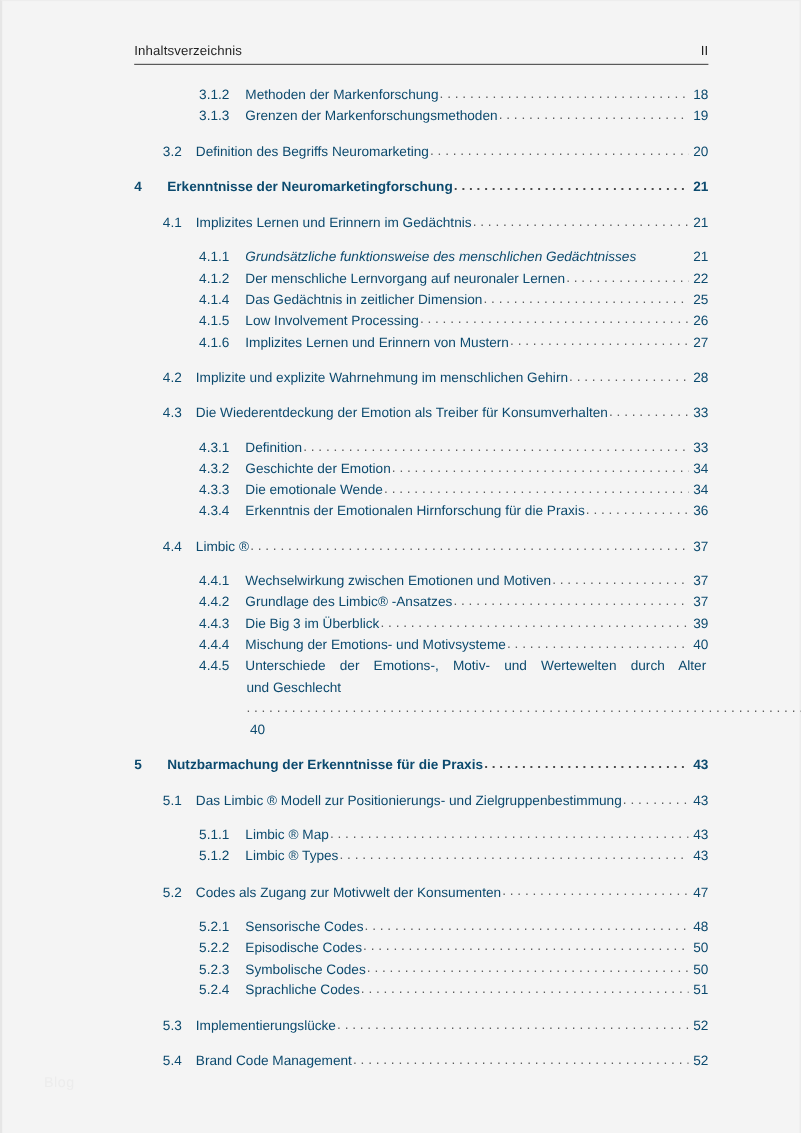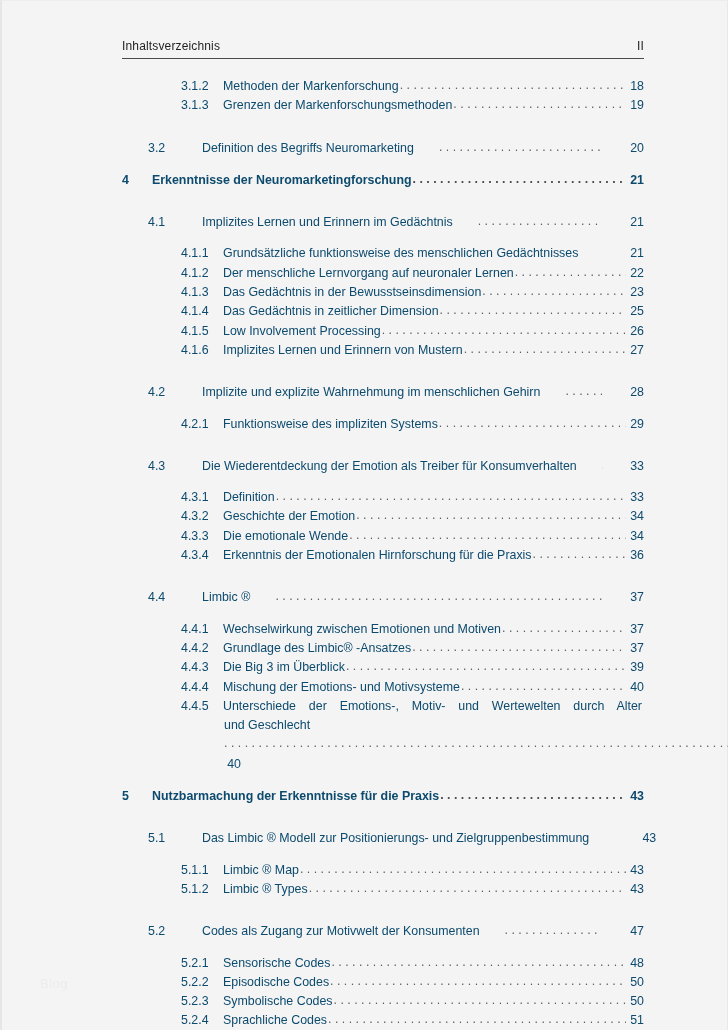--- a/index.html
+++ b/index.html
@@ -90,28 +90,28 @@
     flex: 0 0 auto;
     text-align: right;
     min-width: 17px;
   }
 
   
   .lvl1 { margin-top: 13px; font-weight: bold; }
   .lvl1 .toc-num { width: 30px; }
   .lvl1 .toc-leader { color: #4a4a4a; letter-spacing: 0.6px; }
 
-  .lvl2 { margin-top: 23px; gap: 24px; }
+  .lvl2 { margin-top: 13px; }
   .lvl2 .toc-num { width: 30px; margin-left: 26px; }
 
   .lvl3 { margin-top: 0px; }
   .lvl3 .toc-num { width: 42px; margin-left: 59px; }
 
   .lvl3.first-of-group { margin-top: 12px; }
-  .toc-entry.no-leader .toc-label { flex: 1 1 auto; }
+  .toc-entry.no-leader .toc-label { flex: 1 1 auto; font-style: italic; }
 
   
   .toc-entry.wrapped {
     display: block;
     white-space: normal;
   }
   .toc-entry.wrapped .wrap-first {
     display: flex;
     align-items: baseline;
   }
@@ -194,26 +194,20 @@
           <span class="toc-label">Grundsätzliche funktionsweise des menschlichen Gedächtnisses</span>
           <span class="toc-page">21</span>
         </div>
         <div class="toc-entry lvl3">
           <span class="toc-num">4.1.2</span>
           <span class="toc-label">Der menschliche Lernvorgang auf neuronaler Lernen</span>
           <span class="toc-leader"></span>
           <span class="toc-page">22</span>
         </div>
         <div class="toc-entry lvl3">
-          <span class="toc-num">4.1.3</span>
-          <span class="toc-label">Das Gedächtnis in der Bewusstseinsdimension</span>
-          <span class="toc-leader"></span>
-          <span class="toc-page">23</span>
-        </div>
-        <div class="toc-entry lvl3">
           <span class="toc-num">4.1.4</span>
           <span class="toc-label">Das Gedächtnis in zeitlicher Dimension</span>
           <span class="toc-leader"></span>
           <span class="toc-page">25</span>
         </div>
         <div class="toc-entry lvl3">
           <span class="toc-num">4.1.5</span>
           <span class="toc-label">Low Involvement Processing</span>
           <span class="toc-leader"></span>
           <span class="toc-page">26</span>
@@ -222,26 +216,20 @@
           <span class="toc-num">4.1.6</span>
           <span class="toc-label">Implizites Lernen und Erinnern von Mustern</span>
           <span class="toc-leader"></span>
           <span class="toc-page">27</span>
         </div>
         <div class="toc-entry lvl2">
           <span class="toc-num">4.2</span>
           <span class="toc-label">Implizite und explizite Wahrnehmung im menschlichen Gehirn</span>
           <span class="toc-leader"></span>
           <span class="toc-page">28</span>
-        </div>
-        <div class="toc-entry lvl3 first-of-group">
-          <span class="toc-num">4.2.1</span>
-          <span class="toc-label">Funktionsweise des impliziten Systems</span>
-          <span class="toc-leader"></span>
-          <span class="toc-page">29</span>
         </div>
         <div class="toc-entry lvl2">
           <span class="toc-num">4.3</span>
           <span class="toc-label">Die Wiederentdeckung der Emotion als Treiber für Konsumverhalten</span>
           <span class="toc-leader"></span>
           <span class="toc-page">33</span>
         </div>
         <div class="toc-entry lvl3 first-of-group">
           <span class="toc-num">4.3.1</span>
           <span class="toc-label">Definition</span>

